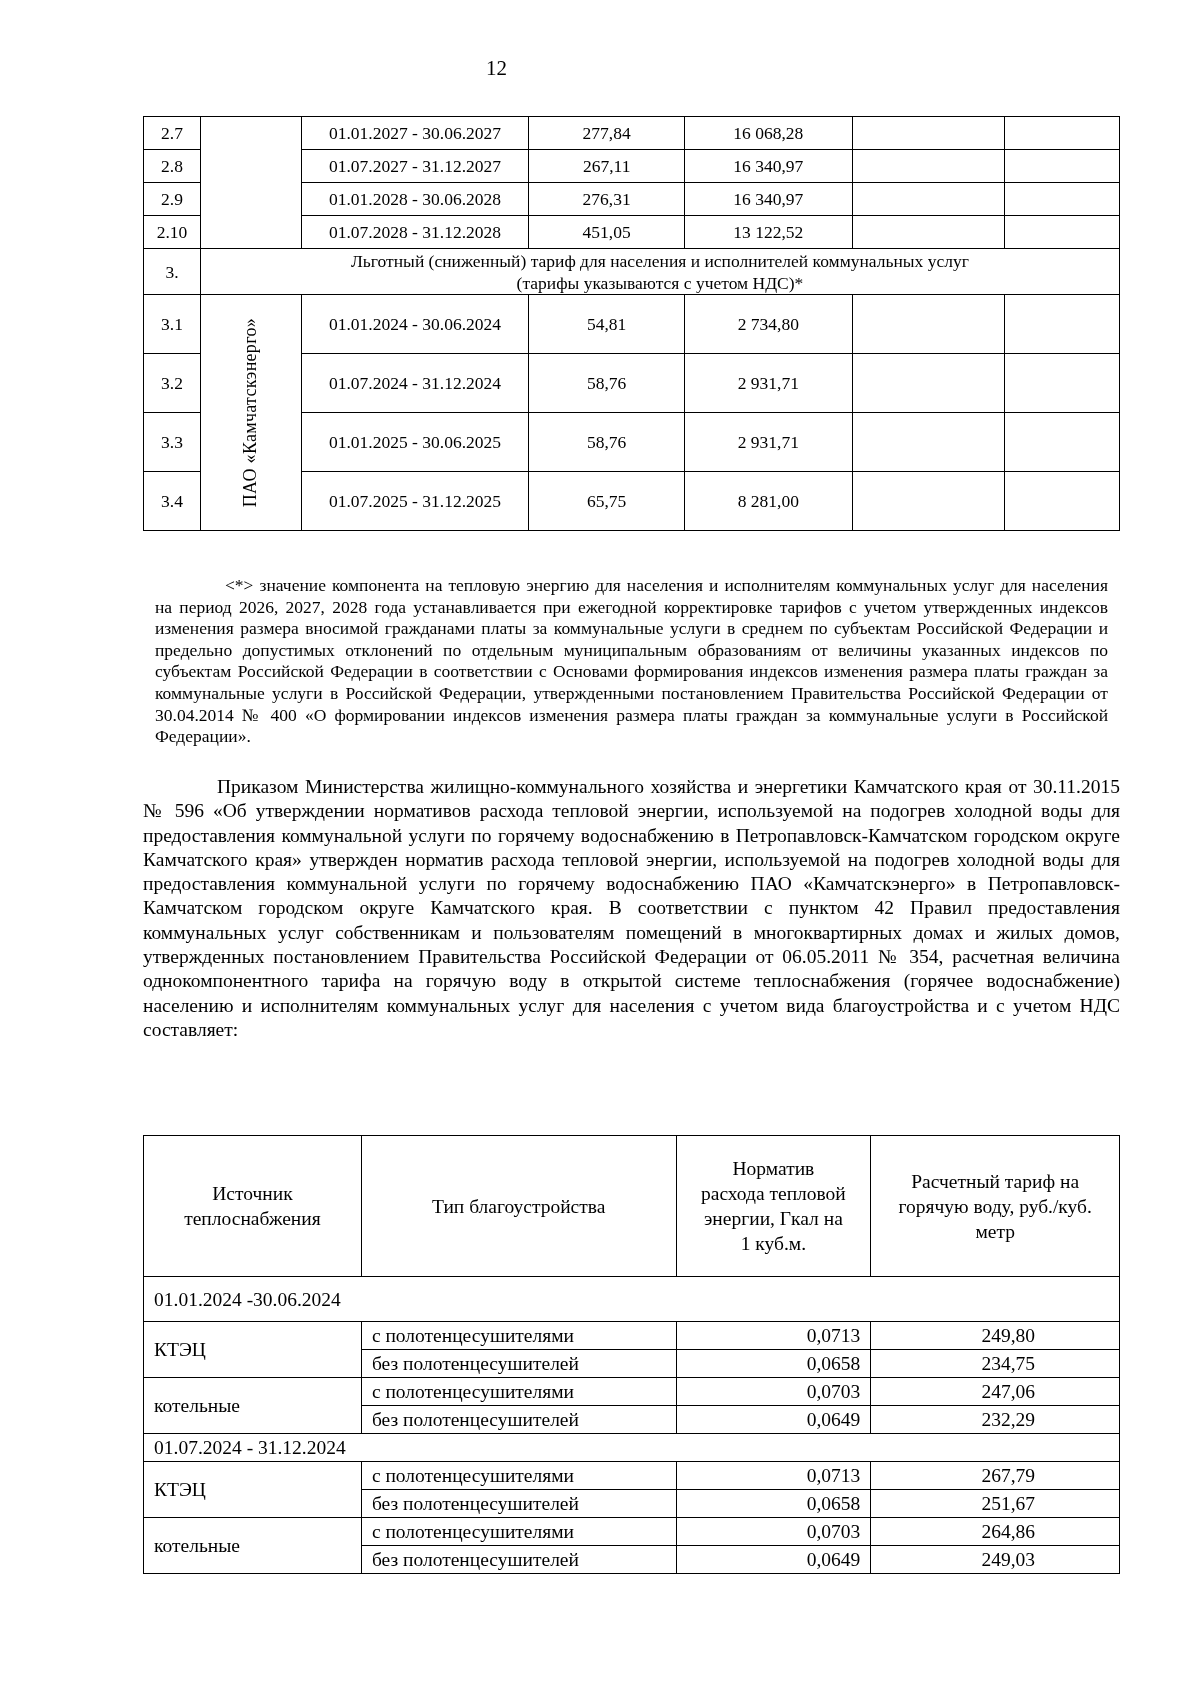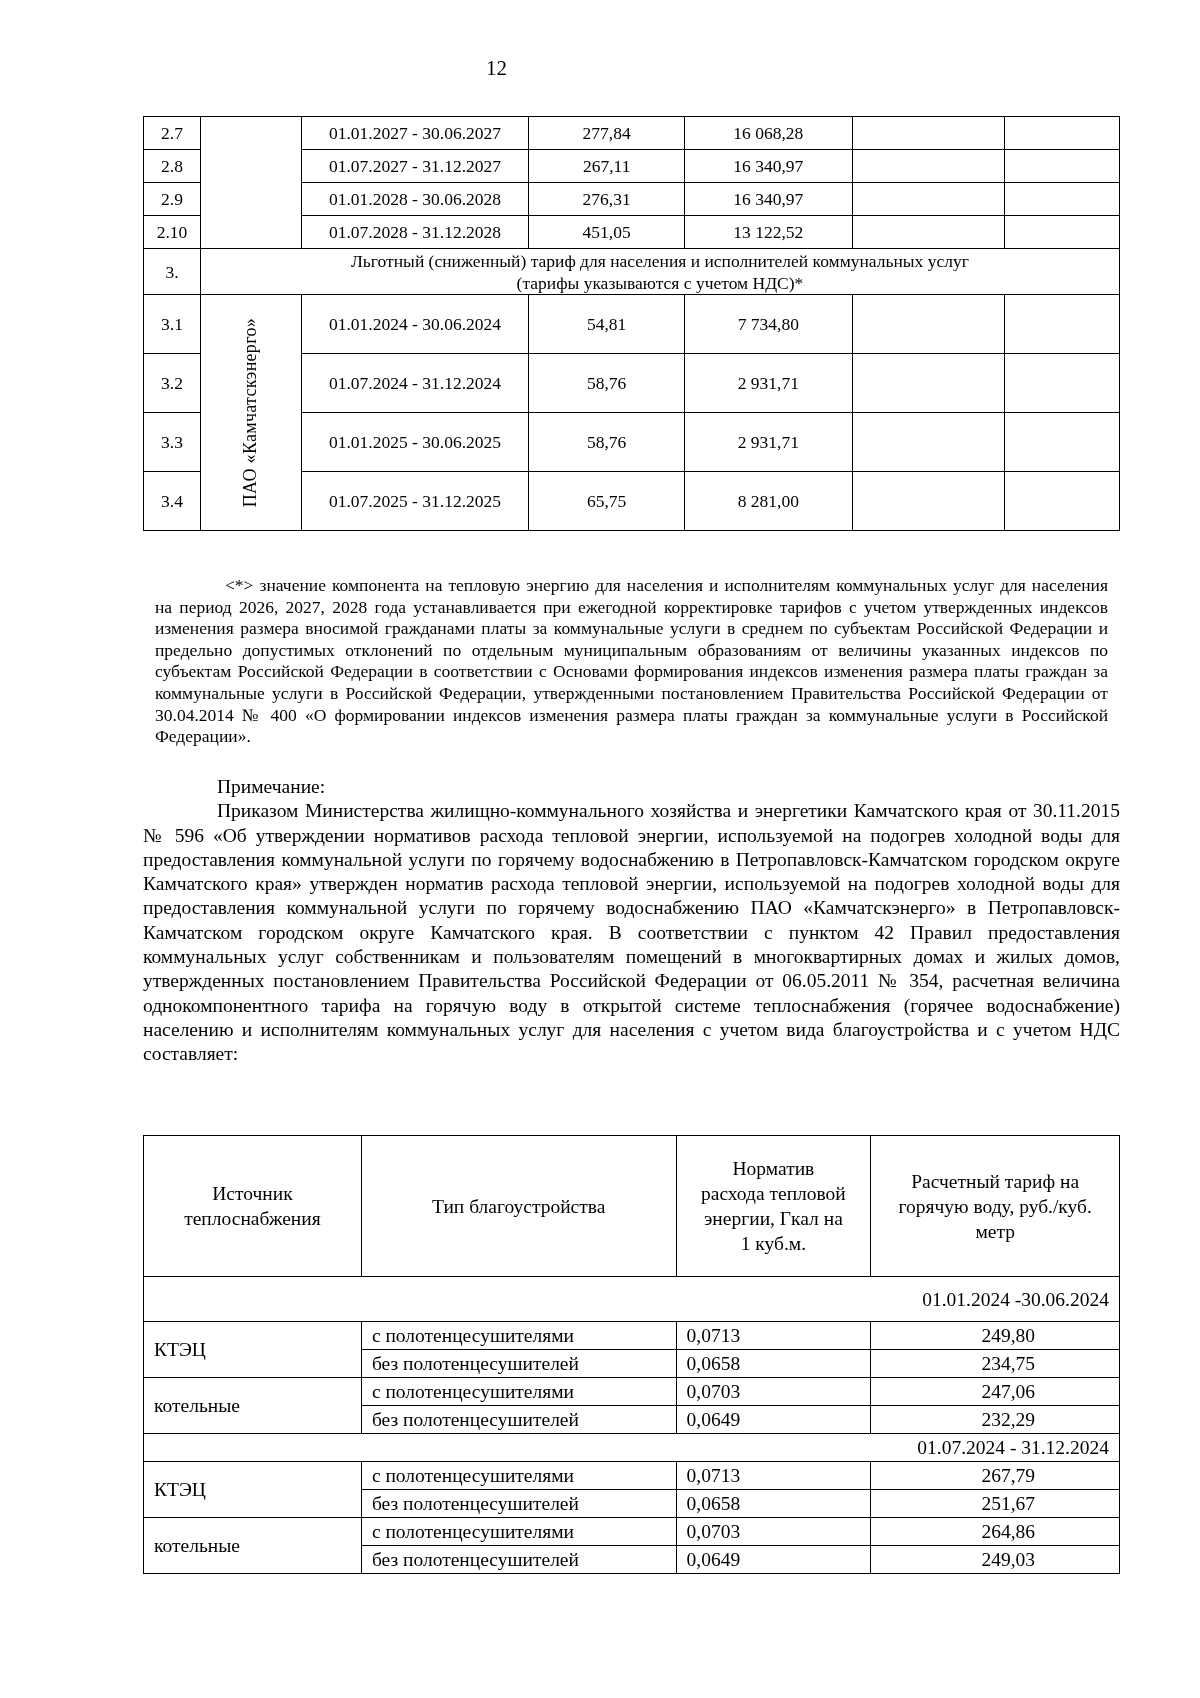--- a/index.html
+++ b/index.html
@@ -13,24 +13,24 @@
   .t1 .r3 td { height:58px; }
   .t1 .hdr td { height:45px; line-height:22px; }
   .vert { writing-mode:vertical-rl; transform:rotate(180deg); font-size:18px; letter-spacing:0.3px; white-space:nowrap; margin:0 auto; }
   .footnote { position:absolute; left:143px; top:563px; width:977px; font-size:17.5px; line-height:21.6px; text-align:justify; }
   .footnote p { margin:12px; text-indent:70px; }
   .note { position:absolute; left:143px; top:775px; width:977px; font-size:19.5px; line-height:24.3px; text-align:justify; }
   .note p { margin:0; text-indent:74px; }
   .t2 { position:absolute; left:143px; top:1135px; width:977px; font-size:19.5px; }
   .t2 td { padding:0 10px; line-height:23px; }
   .t2 .head td { text-align:center; height:140px; line-height:25px; }
-  .t2 .period td { text-align:right; height:44px; }
+  .t2 .period td { text-align:left; height:44px; }
   .t2 .period.p2 td { height:27px; }
   .t2 .src { text-align:left; }
-  .t2 .num { text-align:left; }
+  .t2 .num { text-align:right; }
   .t2 .val { text-align:right; padding-right:84px; }
   .t2 .row td { height:27px; }
 </style>
 </head>
 <body>
 
 <div class="page-num">12</div>
 
 <table class="t1">
   <colgroup>
@@ -83,21 +83,21 @@
       <div>(тарифы указываются с учетом НДС)*</div>
     </td>
   </tr>
   <tr class="r3">
     <td>3.1</td>
     <td rowspan="4" style="width:100px;">
       <div class="vert">ПАО «Камчатскэнерго»</div>
     </td>
     <td>01.01.2024 - 30.06.2024</td>
     <td>54,81</td>
-    <td>7 734,80</td>
+    <td>2 734,80</td>
     <td></td>
     <td></td>
   </tr>
   <tr class="r3">
     <td>3.2</td>
     <td>01.07.2024 - 31.12.2024</td>
     <td>58,76</td>
     <td>2 931,71</td>
     <td></td>
     <td></td>
@@ -119,21 +119,20 @@
     <td></td>
   </tr>
 </tbody>
   </table>
 
 <div class="footnote">
   <p>&lt;*&gt; значение компонента на тепловую энергию для населения и исполнителям коммунальных услуг для населения на период 2026, 2027, 2028 года устанавливается при ежегодной корректировке тарифов с учетом утвержденных индексов изменения размера вносимой гражданами платы за коммунальные услуги в среднем по субъектам Российской Федерации и предельно допустимых отклонений по отдельным муниципальным образованиям от величины указанных индексов по субъектам Российской Федерации в соответствии с Основами формирования индексов изменения размера платы граждан за коммунальные услуги в Российской Федерации, утвержденными постановлением Правительства Российской Федерации от 30.04.2014 № 400 «О формировании индексов изменения размера платы граждан за коммунальные услуги в Российской Федерации».</p>
 </div>
 
 <div class="note">
-  <p>Примечание:</p>
   <p>Приказом Министерства жилищно-коммунального хозяйства и энергетики Камчатского края от 30.11.2015 № 596 «Об утверждении нормативов расхода тепловой энергии, используемой на подогрев холодной воды для предоставления коммунальной услуги по горячему водоснабжению в Петропавловск-Камчатском городском округе Камчатского края» утвержден норматив расхода тепловой энергии, используемой на подогрев холодной воды для предоставления коммунальной услуги по горячему водоснабжению ПАО «Камчатскэнерго» в Петропавловск-Камчатском городском округе Камчатского края. В соответствии с пунктом 42 Правил предоставления коммунальных услуг собственникам и пользователям помещений в многоквартирных домах и жилых домов, утвержденных постановлением Правительства Российской Федерации от 06.05.2011 № 354, расчетная величина однокомпонентного тарифа на горячую воду в открытой системе теплоснабжения (горячее водоснабжение) населению и исполнителям коммунальных услуг для населения с учетом вида благоустройства и с учетом НДС составляет:</p>
 </div>
 
 <table class="t2">
   <colgroup>
     <col style="width:218px">
       <col style="width:315px">
       <col style="width:195px">
       <col style="width:249px">
   </colgroup>

